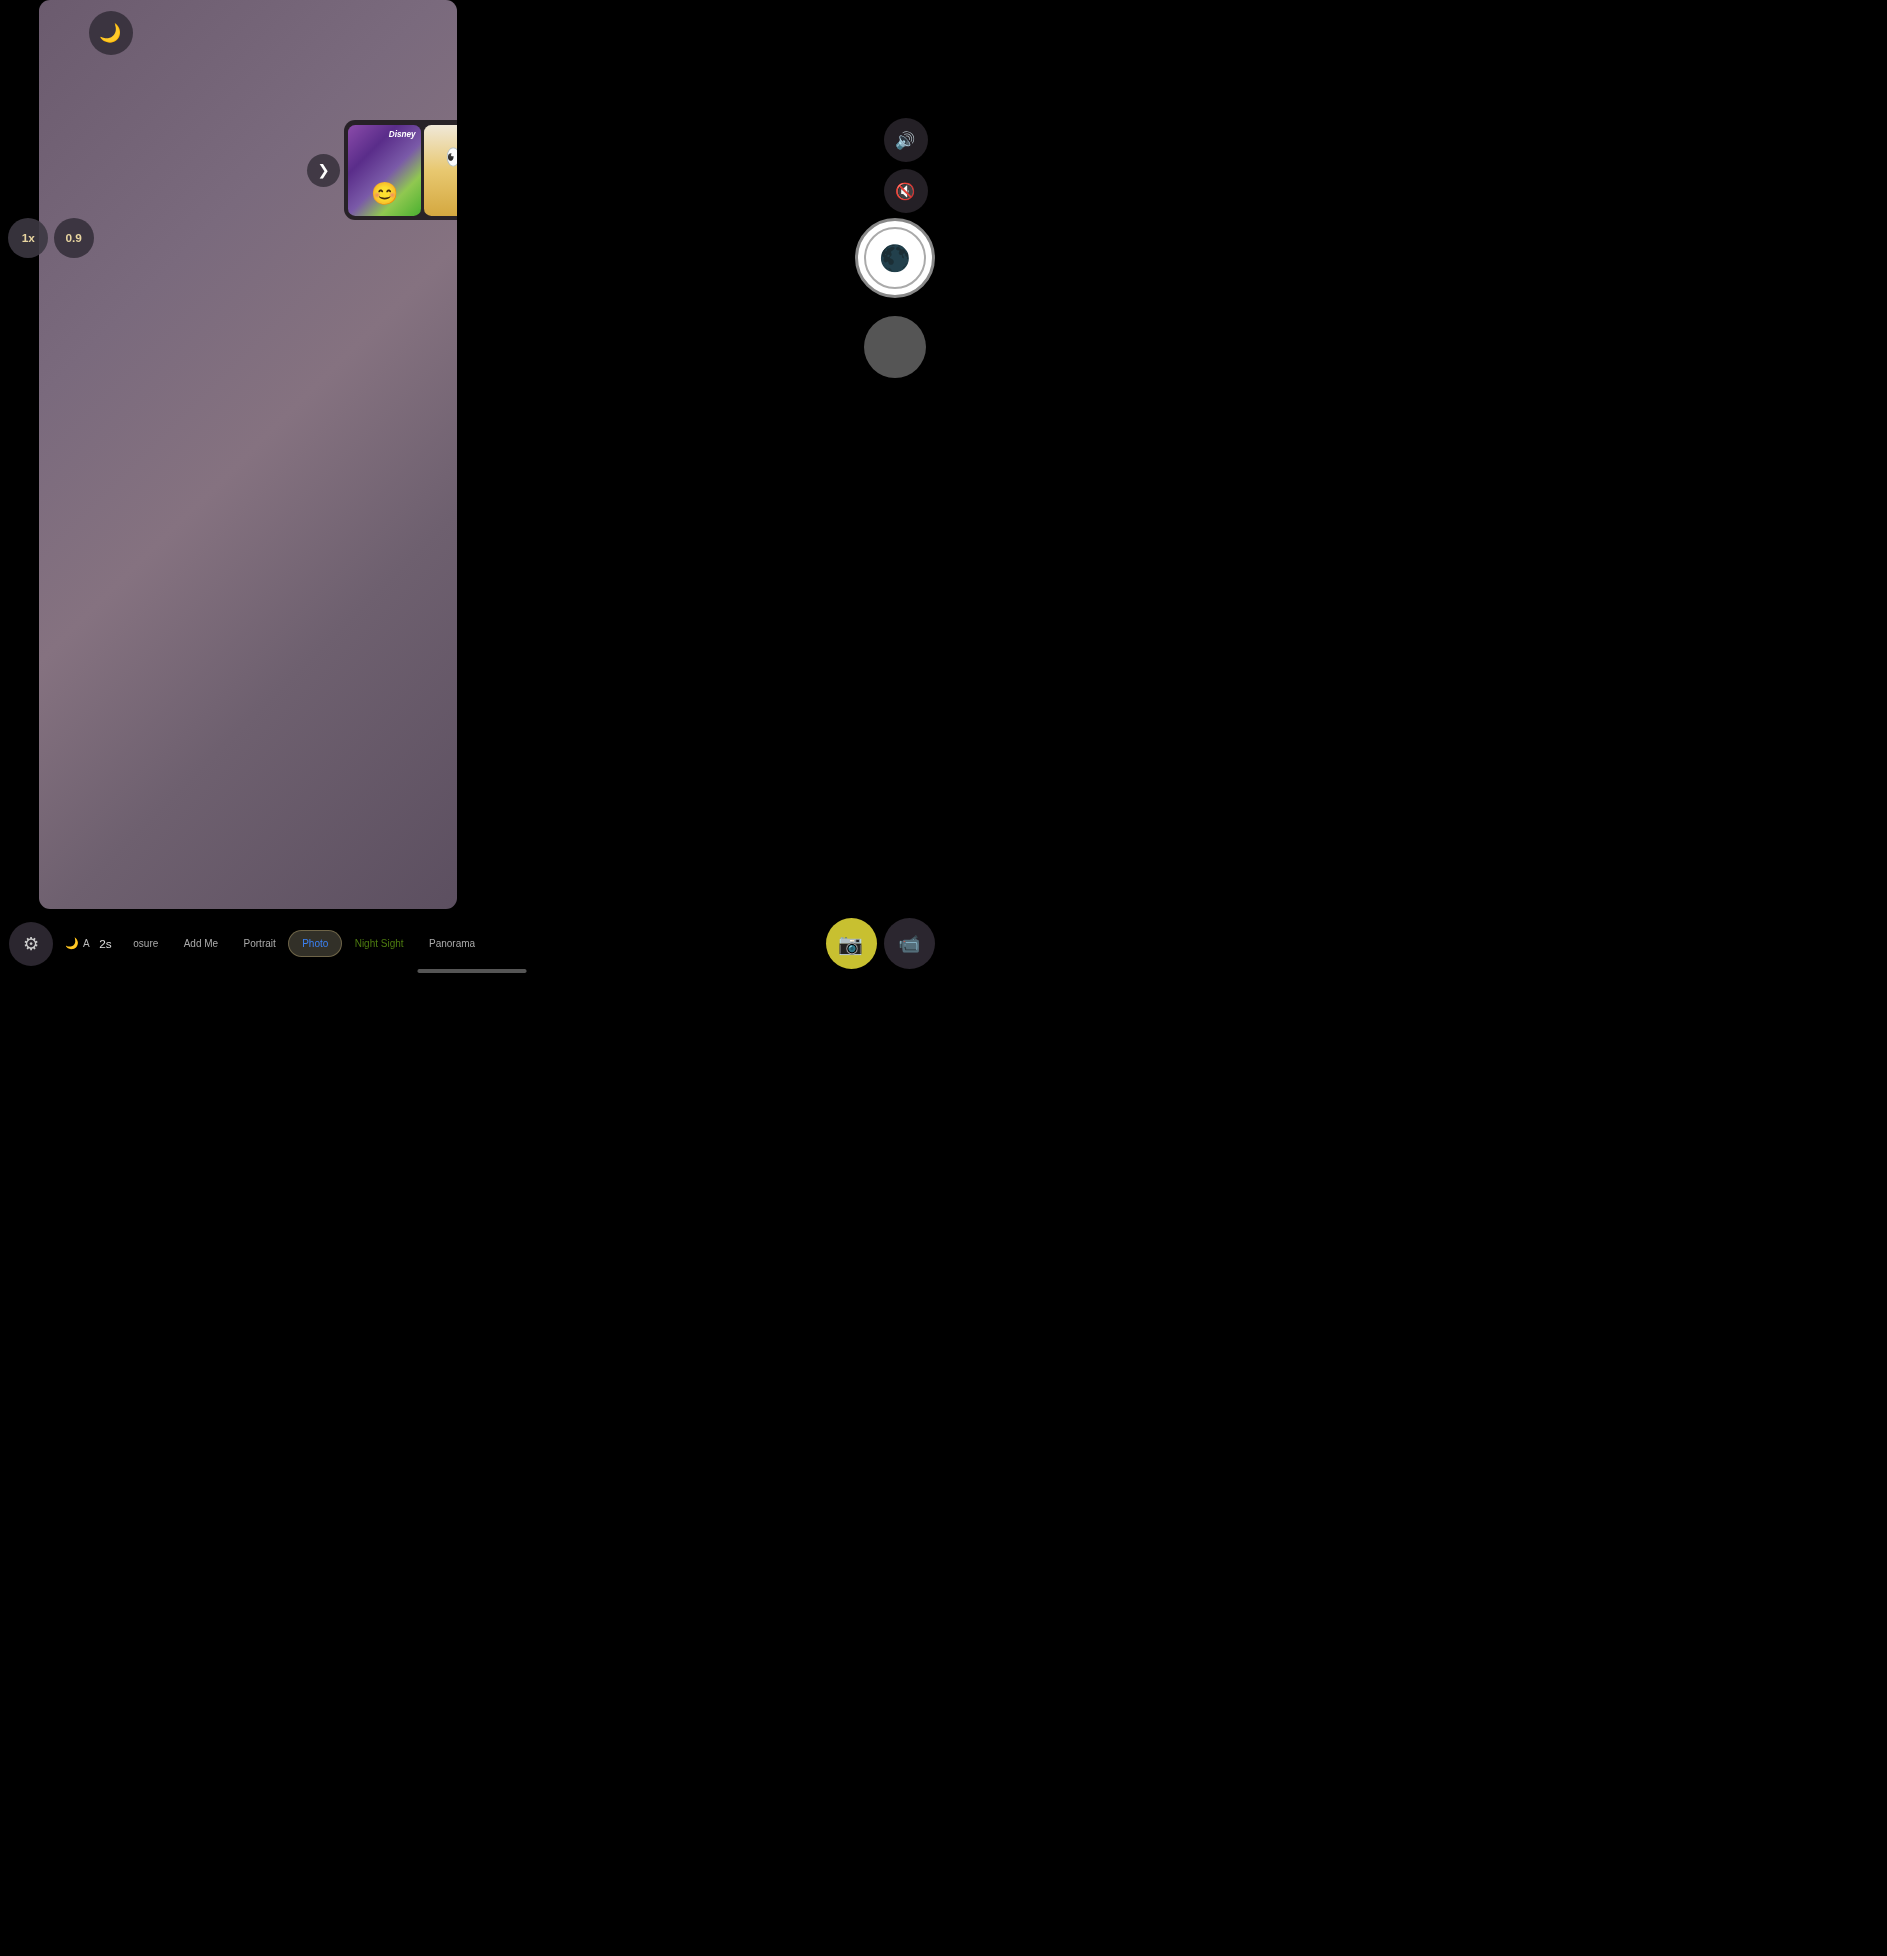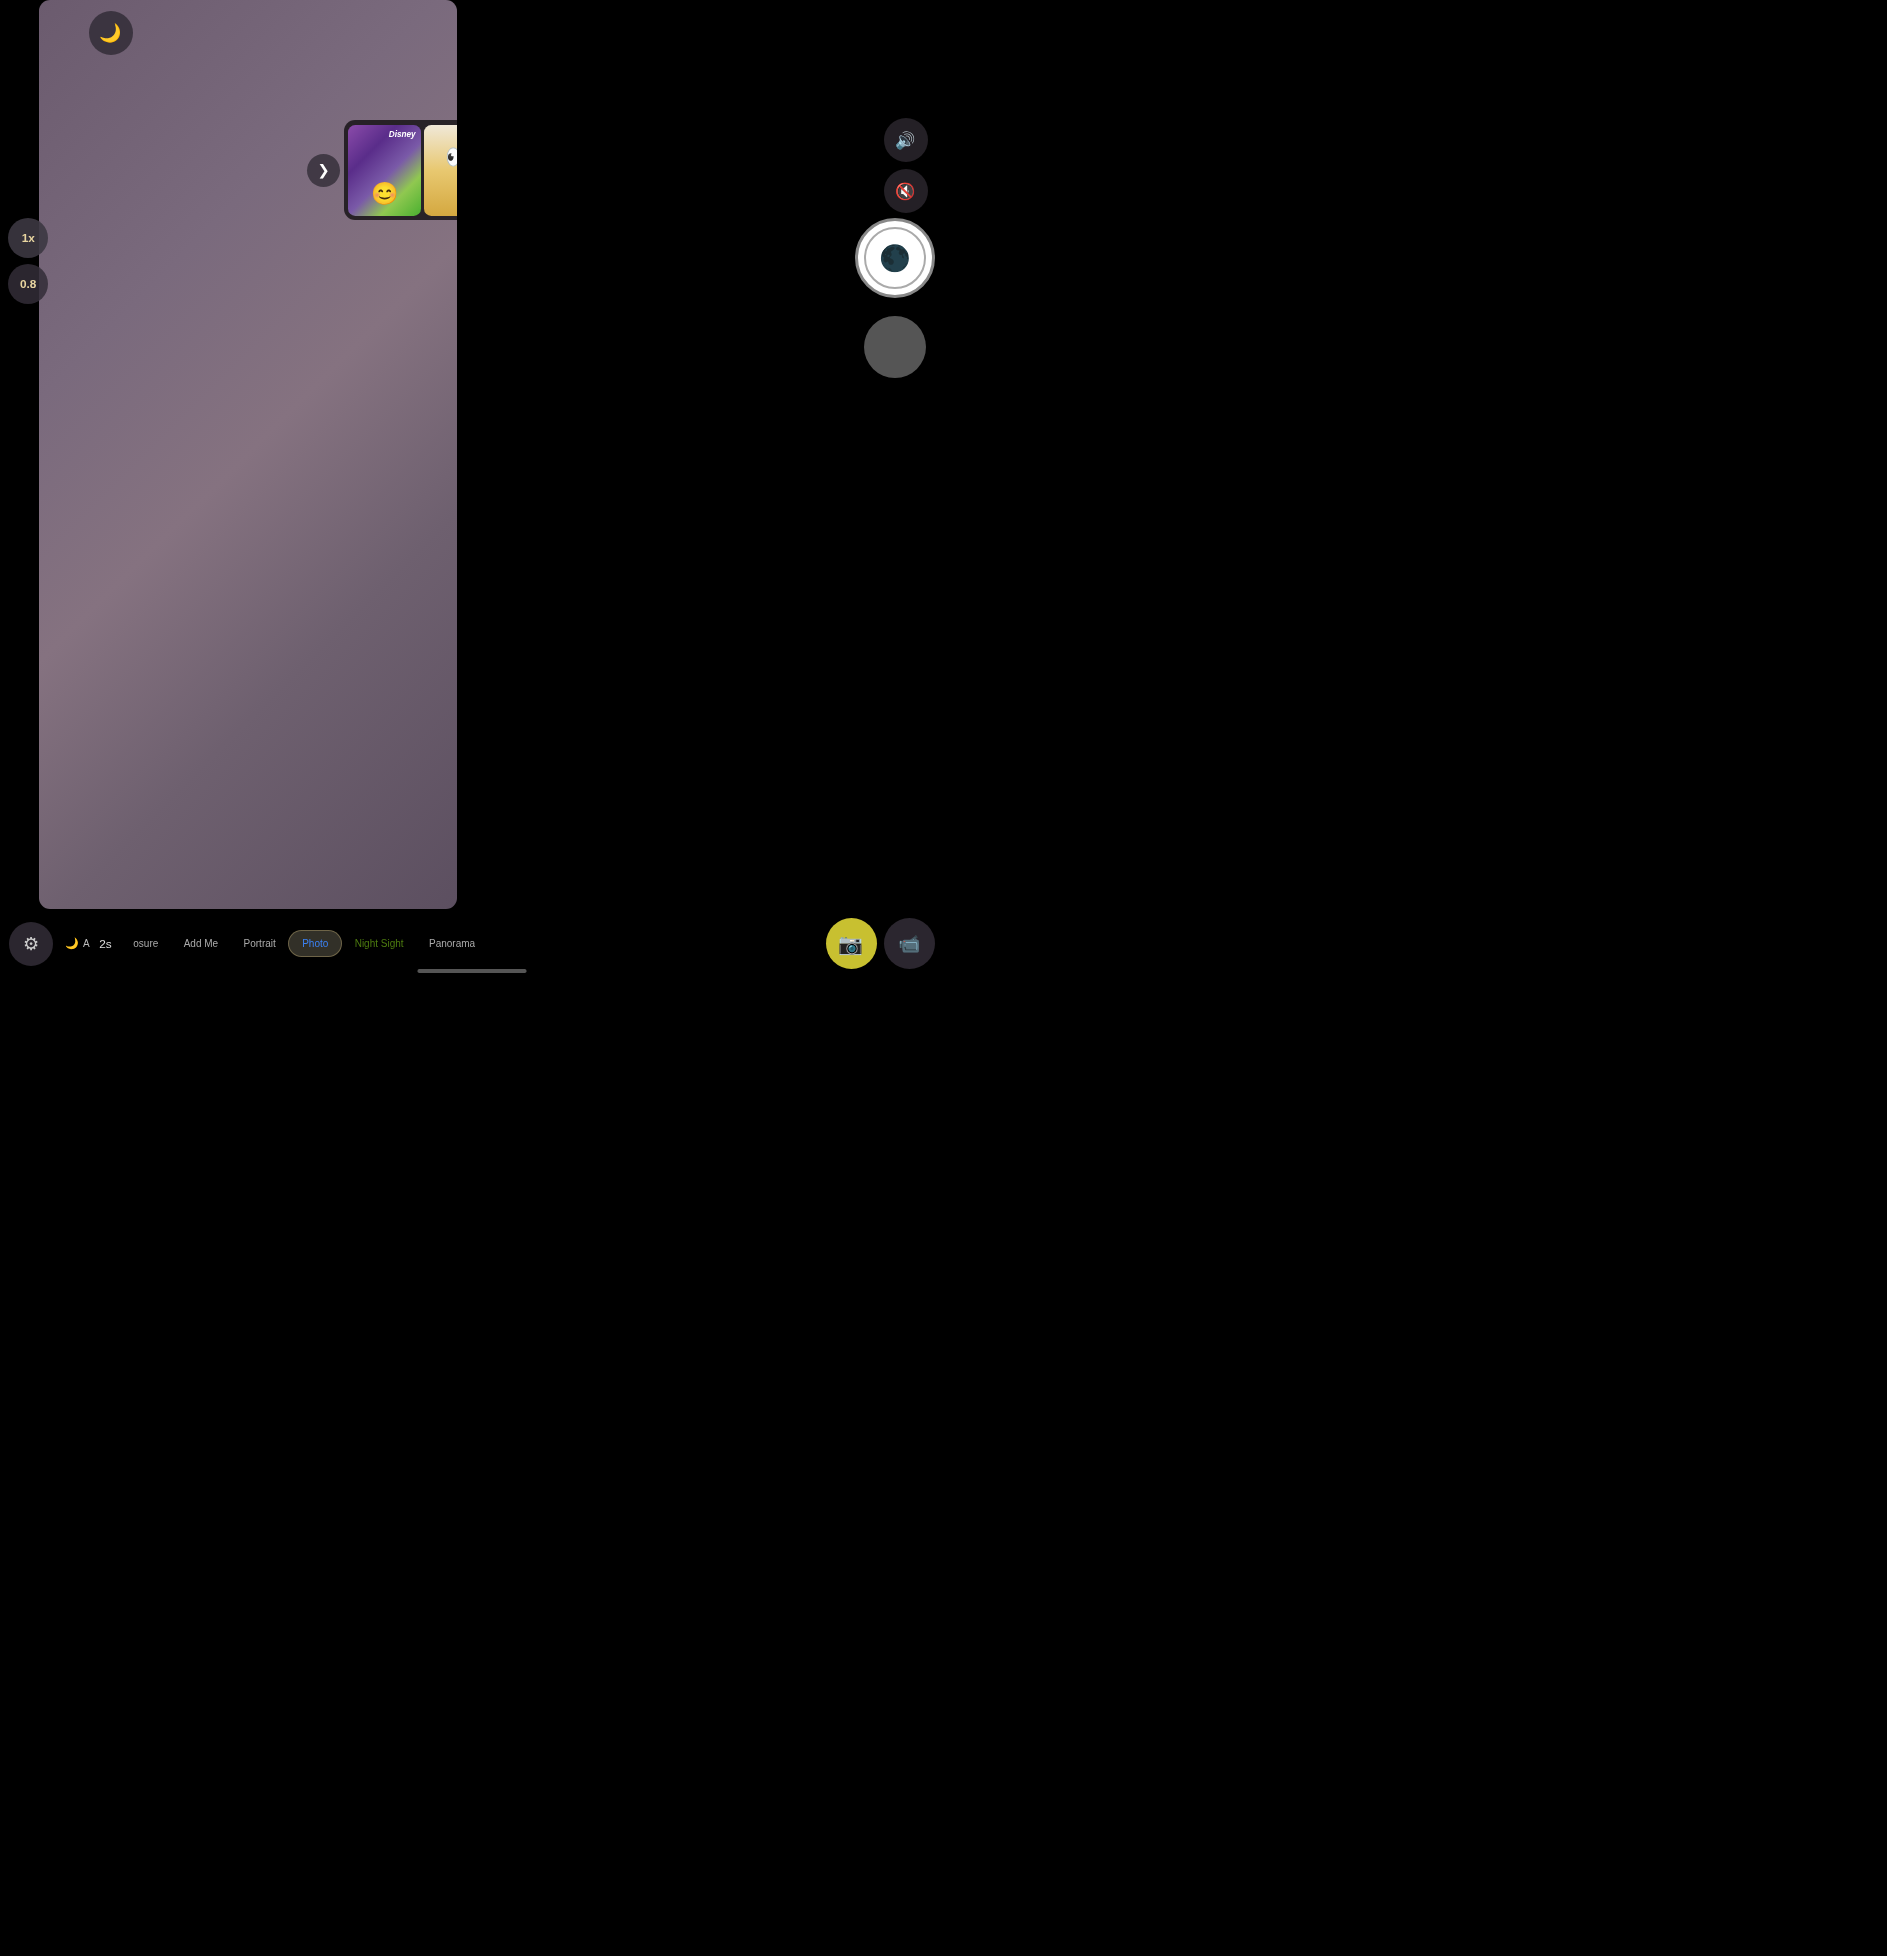--- a/index.html
+++ b/index.html
@@ -57,21 +57,21 @@
       justify-content: center;
       cursor: pointer;
     }
 
     
     #zoom-controls {
       position: absolute;
       left: 8.2px;
       top: 218px;
       display: flex;
-      flex-direction: column;
+      flex-direction: row;
       gap: 5.5px;
       align-items: center;
     }
     .zoom-btn {
       width: 40px;
       height: 40px;
       background: rgba(50,45,55,0.85);
       border-radius: 50%;
       display: flex;
       align-items: center;
@@ -395,21 +395,21 @@
     </div>
   </div>
 
 </div>
 
 <div id="zoom-controls">
   <div class="zoom-btn active">
     <span>1x</span>
   </div>
   <div class="zoom-btn">
-    <span>0.8</span>
+    <span>0.9</span>
   </div>
 </div>
 
 <div id="right-panel">
 
   <div id="right-controls">
     <div class="right-btn">
       <span>🔊</span>
     </div>
     <div class="right-btn">

